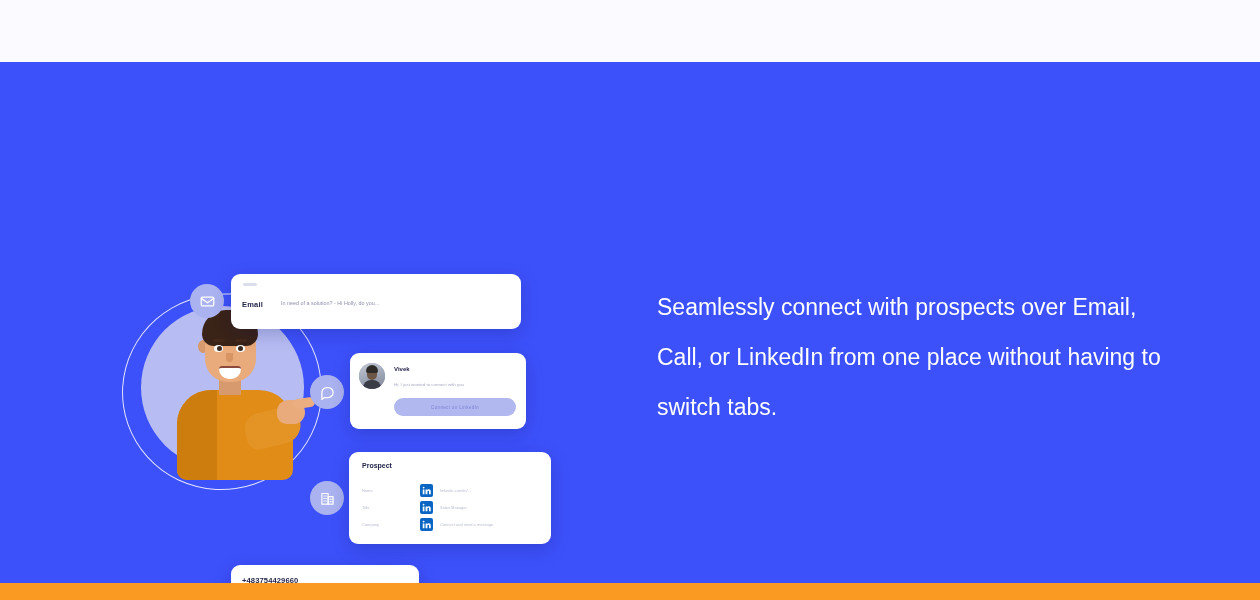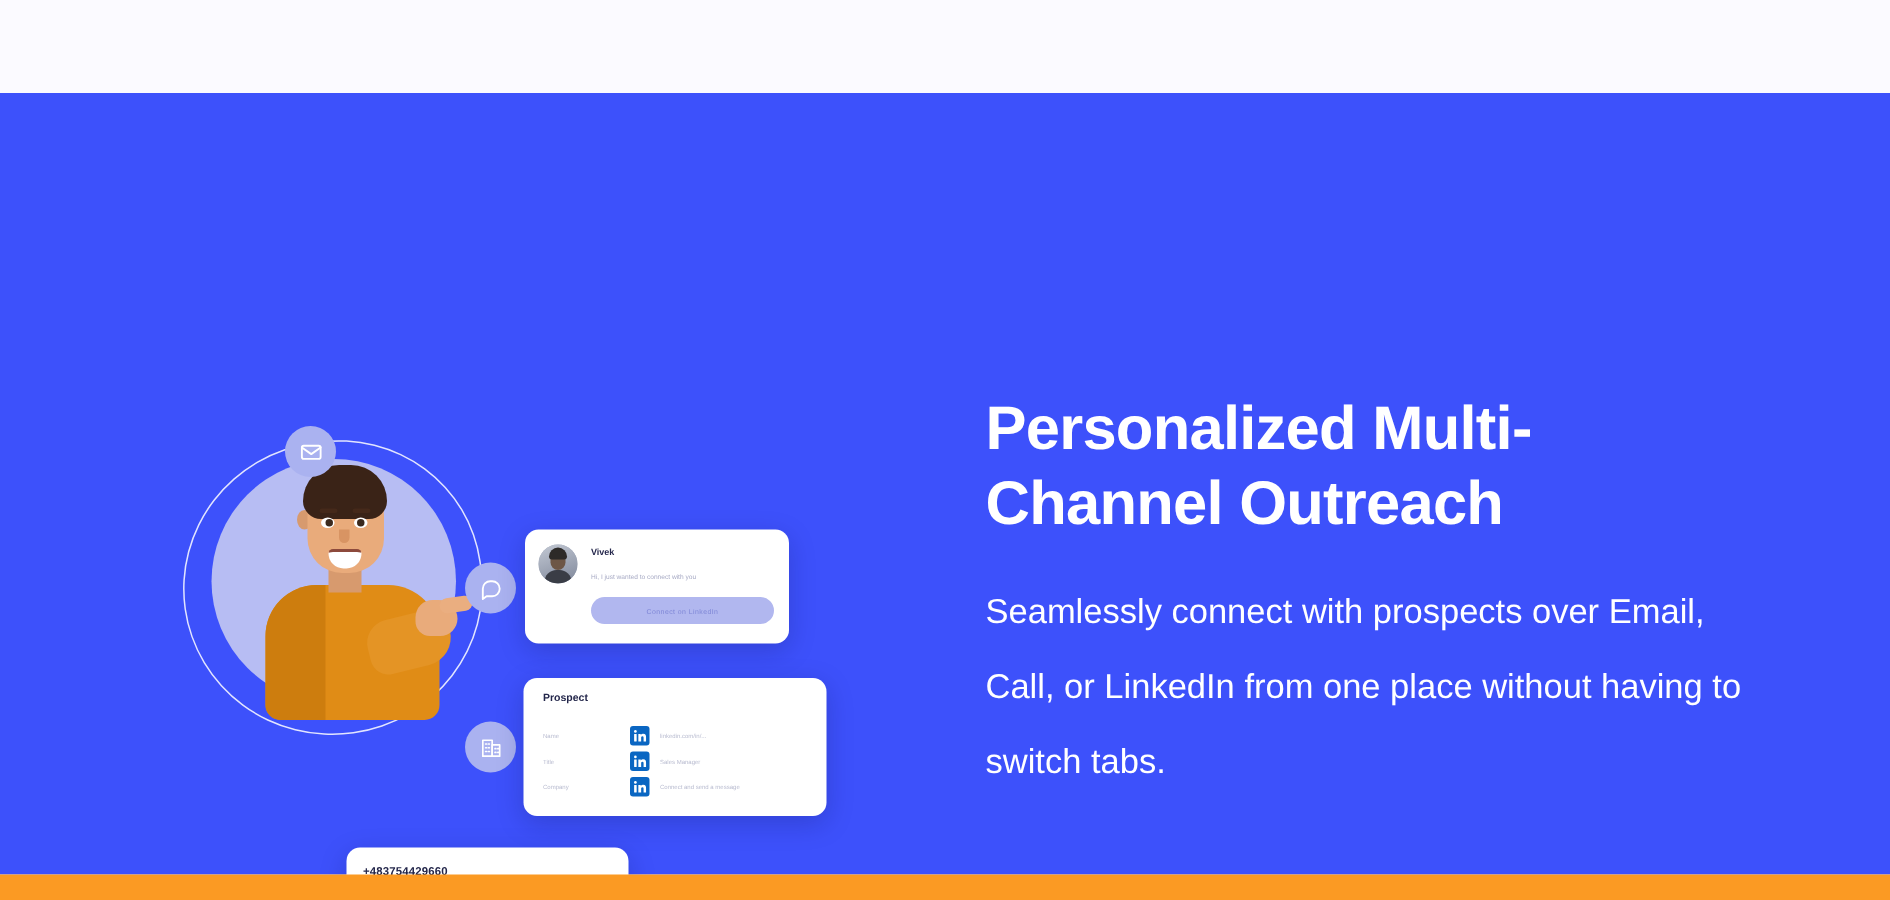--- a/index.html
+++ b/index.html
@@ -461,20 +461,25 @@
       </div>
 
       <div class="badge badge-phone">
         <span>
           <svg width="15" height="15" viewBox="0 0 24 24" fill="none" stroke="#ffffff" stroke-width="2" stroke-linecap="round" stroke-linejoin="round">
             <path d="M22 16.9v3a2 2 0 0 1-2.2 2 19.8 19.8 0 0 1-8.6-3.1 19.5 19.5 0 0 1-6-6A19.8 19.8 0 0 1 2.1 4.2 2 2 0 0 1 4.1 2h3a2 2 0 0 1 2 1.7c.1 1 .4 1.9.7 2.8a2 2 0 0 1-.5 2.1L8.1 9.9a16 16 0 0 0 6 6l1.3-1.2a2 2 0 0 1 2.1-.5c.9.3 1.8.6 2.8.7a2 2 0 0 1 1.7 2z"></path>
           </svg>
         </span>
       </div>
 
+      <div class="card card-email">
+        <div class="email-sub"></div>
+        <div class="email-label">Email</div>
+        <div class="email-snippet">In need of a solution? - Hi Holly, do you...</div>
+      </div>
 
       <div class="card card-voice">
         <div class="v-avatar">
           <div class="v-av-bg"></div>
           <div class="v-av-body"></div>
           <div class="v-av-face"></div>
           <div class="v-av-hair"></div>
         </div>
         <div class="v-name">Vivek</div>
         <div class="v-line">Hi, I just wanted to connect with you</div>
@@ -528,21 +533,20 @@
         <div class="ph-sub">Calling in progress...</div>
         <div class="ph-btn">
           
         </div>
 
       </div>
 
     </div>
 
     <div class="copy">
-      <h1 class="headline">Personalized Multi-Channel Outreach</h1>
       <p class="subcopy">Seamlessly connect with prospects over Email, Call, or LinkedIn from one place without having to switch tabs.</p>
     </div>
 
   </div>
 
   <div class="bottom-strip"></div>
 
 </div>
 
 </body></html>

